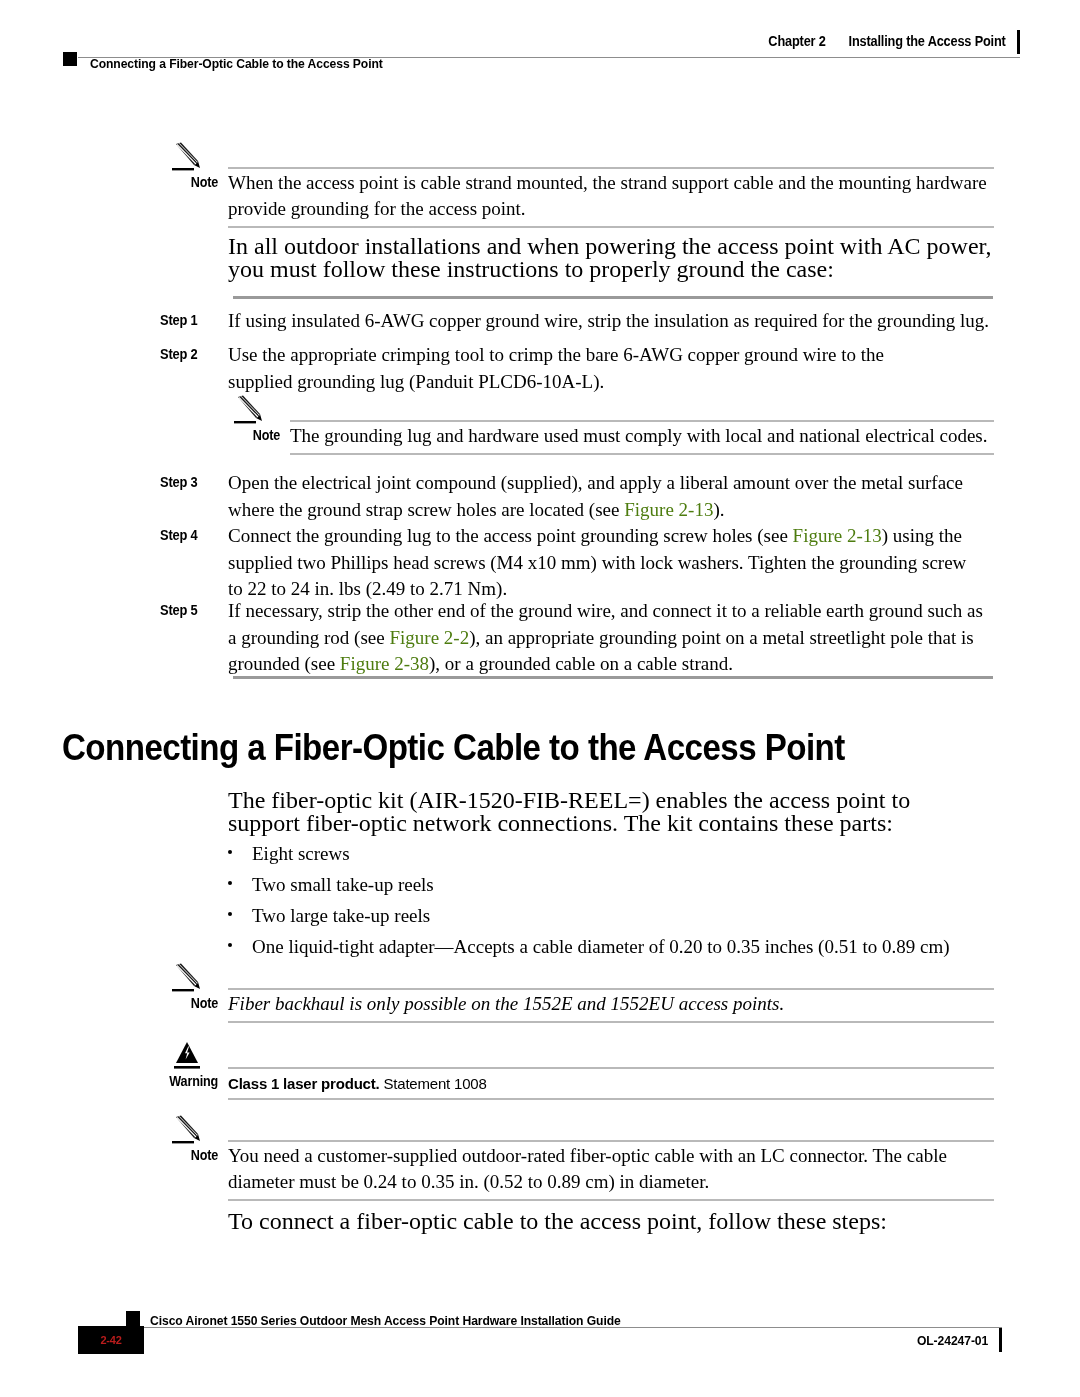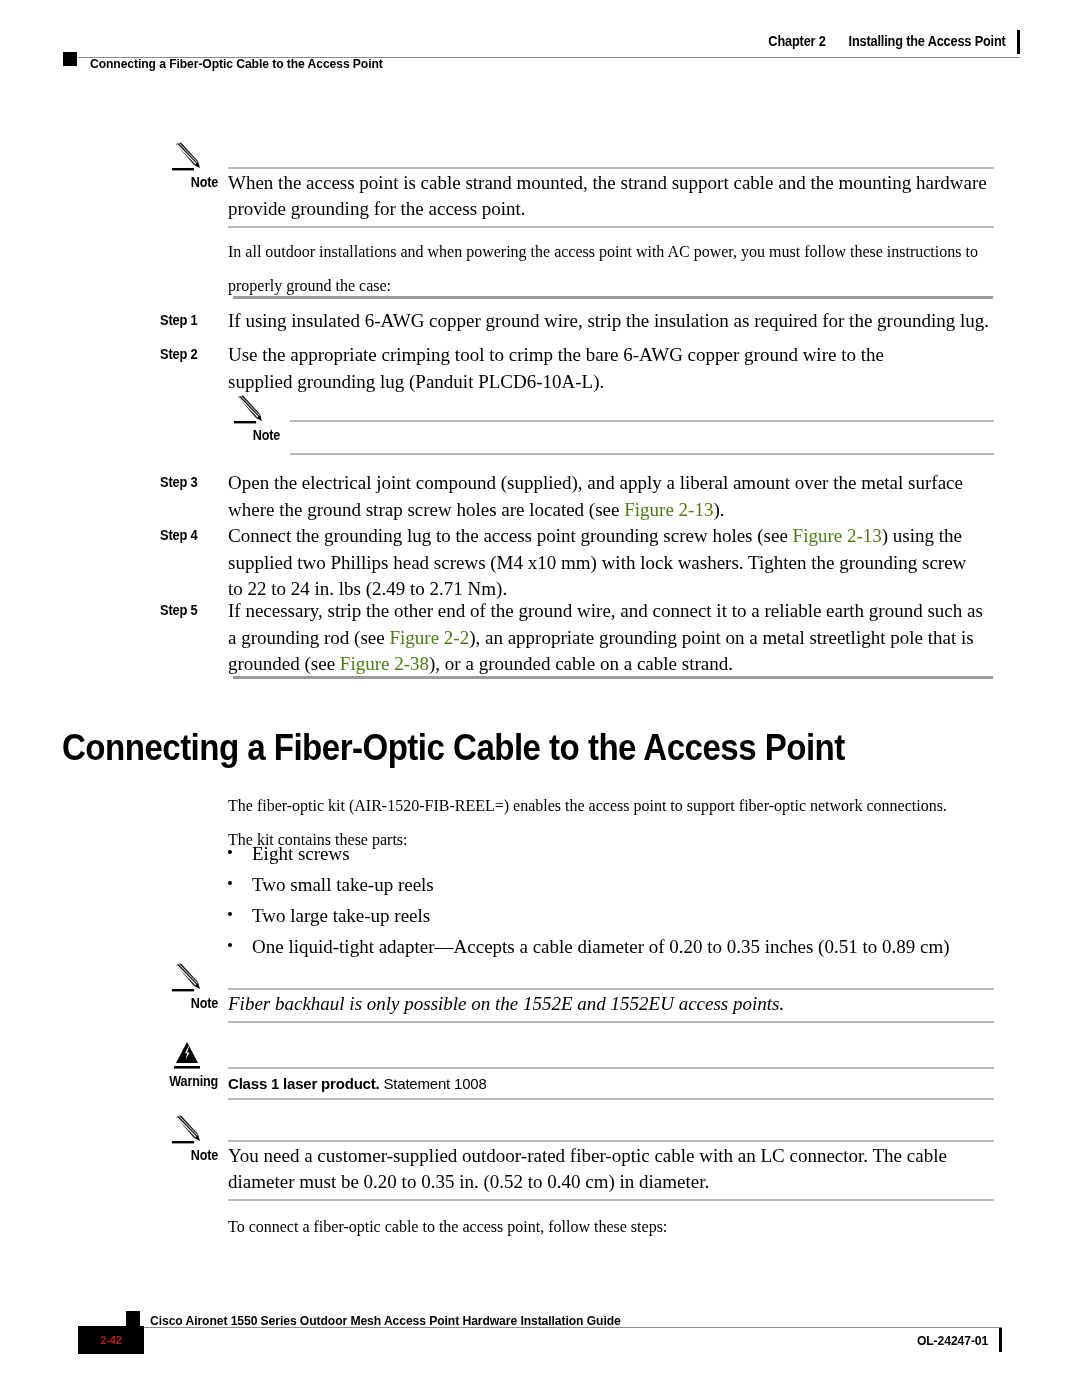--- a/index.html
+++ b/index.html
@@ -124,22 +124,22 @@
     height: 30px;
   }
   .pencil svg { display: block; }
 
   
   .warn-tri { position: relative; width: 34px; height: 32px; }
   .warn-tri svg { display: block; }
 
   .para {
     position: absolute;
-    font-size: 16px;
-    line-height: 34px;
+    font-size: 24px;
+    line-height: 23px;
   }
 
   .step-label {
     position: absolute;
     font-family: "Liberation Sans Narrow", "Liberation Sans", sans-serif;
     font-weight: bold;
     font-size: 14px;
     letter-spacing: -0.2px;
     transform: scaleX(0.92);
     transform-origin: left center;
@@ -339,20 +339,21 @@
             <path d="M22 23 L26 19 L28 26 Z" fill="#000000"></path>
             <line x1="5" y1="2.5" x2="24" y2="22" stroke="#ffffff" stroke-width="1.1"></line>
             <line x1="7" y1="1.2" x2="25.5" y2="20.4" stroke="#ffffff" stroke-width="0.9"></line>
             <rect x="0" y="26" width="22" height="2.4" fill="#000000"></rect>
           </g>
         </svg>
       </div>
     </div>
     <div class="adm-label" style="left:0px; top:32px;">Note</div>
     <div class="adm-rule-top" style="left:68px; width:704px; top:25px;"></div>
+    <div class="adm-body" style="left:68px; top:28px; width:704px;">The grounding lug and hardware used must comply with local and national electrical codes.</div>
     <div class="adm-rule-bottom" style="left:68px; width:704px; top:58px;"></div>
   </div>
 
   <div class="step-label" style="left:160px; top:474px;">Step 3</div>
   <div class="step-body" style="left:228px; top:470px; width:765px;"><span>Open the electrical joint compound (supplied), and apply a liberal amount over the metal surface where the ground strap screw holes are located (see </span><span class="xref">Figure 2-13</span><span>).</span></div>
 
   <div class="step-label" style="left:160px; top:527px;">Step 4</div>
   <div class="step-body" style="left:228px; top:523px; width:748px;"><span>Connect the grounding lug to the access point grounding screw holes (see </span><span class="xref">Figure 2-13</span><span>) using the supplied two Phillips head screws (M4 x10 mm) with lock washers. Tighten the grounding screw to 22 to 24 in. lbs (2.49 to 2.71 Nm).</span></div>
 
   <div class="step-label" style="left:160px; top:602px;">Step 5</div>
@@ -428,21 +429,21 @@
             <path d="M22 23 L26 19 L28 26 Z" fill="#000000"></path>
             <line x1="5" y1="2.5" x2="24" y2="22" stroke="#ffffff" stroke-width="1.1"></line>
             <line x1="7" y1="1.2" x2="25.5" y2="20.4" stroke="#ffffff" stroke-width="0.9"></line>
             <rect x="0" y="26" width="22" height="2.4" fill="#000000"></rect>
           </g>
         </svg>
       </div>
     </div>
     <div class="adm-label" style="left:0px; top:32px;">Note</div>
     <div class="adm-rule-top" style="left:68px; width:766px; top:25px;"></div>
-    <div class="adm-body" style="left:68px; top:28px; width:780px;"><span>You need a customer-supplied outdoor-rated fiber-optic cable with an LC connector. The cable diameter</span> <span>must be 0.20 to 0.35 in. (0.52 to 0.40 cm) in diameter.</span></div>
+    <div class="adm-body" style="left:68px; top:28px; width:780px;"><span>You need a customer-supplied outdoor-rated fiber-optic cable with an LC connector. The cable diameter</span> <span>must be 0.24 to 0.35 in. (0.52 to 0.89 cm) in diameter.</span></div>
     <div class="adm-rule-bottom" style="left:68px; width:766px; top:84px;"></div>
   </div>
 
   <div class="para" style="left:228px; top:1210px; width:765px;">To connect a fiber-optic cable to the access point, follow these steps:</div>
 
 </div>
 
 <div class="page-footer">
   <div class="ftr-square"></div>
   <div class="ftr-title">Cisco Aironet 1550 Series Outdoor Mesh Access Point Hardware Installation Guide</div>

